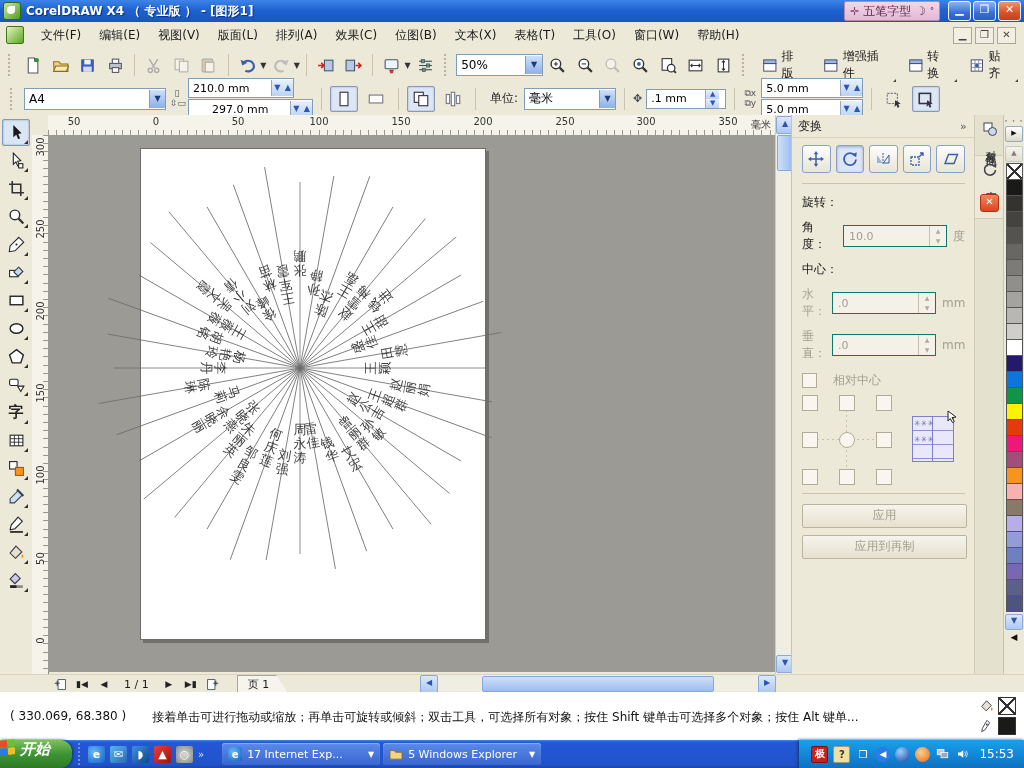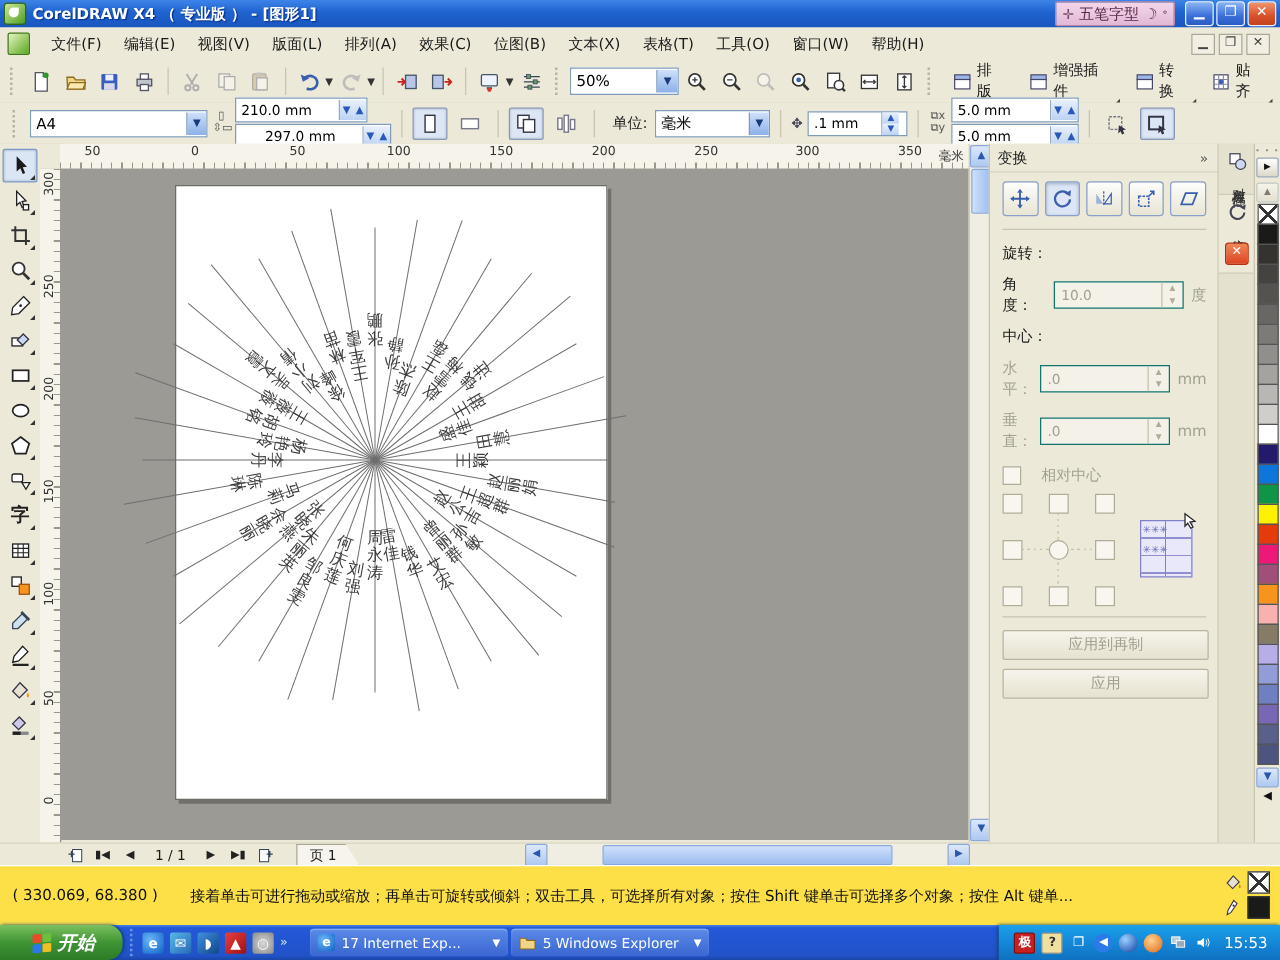--- a/index.html
+++ b/index.html
@@ -140,30 +140,30 @@
   
   .palette{position:absolute;right:0;top:0;bottom:0;width:20px;background:#ece9d8;border-left:1px solid #c8c4b0;
     display:flex;flex-direction:column;align-items:center;padding-top:2px;}
   .pal-fly{width:16px;height:14px;border:1px solid #9ab;border-radius:2px;background:linear-gradient(180deg,#fff,#dcd8c8);font-size:7px;text-align:center;line-height:12px;color:#111;margin:2px 0;}
   .swatch{width:15px;height:15px;border:1px solid #555;margin-top:-1px;}
   .swatch.none{background:
     linear-gradient(45deg,transparent 45%,#333 45% 55%,transparent 55%),
     linear-gradient(-45deg,transparent 45%,#333 45% 55%,transparent 55%),#fff;}
   .pal-arrow{width:16px;height:14px;background:linear-gradient(180deg,#dce8fb,#aec8f0);border:1px solid #8aa8d8;border-radius:2px;color:#2a56b0;font-size:8px;text-align:center;line-height:12px;margin-top:2px;}
   
-  .statusbar{position:absolute;top:692px;left:0;right:0;height:48px;background:#fde047;border-top:1px solid #fff;}
+  .statusbar{position:absolute;top:692px;left:0;right:0;height:48px;background:#ffffff;border-top:1px solid #fff;}
   .st-line{position:absolute;top:16px;left:10px;right:70px;display:flex;gap:26px;white-space:nowrap;overflow:hidden;font-size:12px;color:#111;}
   .st-right{position:absolute;right:8px;top:4px;display:flex;flex-direction:column;gap:2px;}
   .st-ind{display:flex;align-items:center;gap:4px;}
   .st-ind svg{width:14px;height:14px;}
   .st-sw{width:16px;height:16px;border:1px solid #333;}
   .st-sw.none{background:linear-gradient(45deg,transparent 45%,#333 45% 55%,transparent 55%),linear-gradient(-45deg,transparent 45%,#333 45% 55%,transparent 55%),#fff;}
   
   .taskbar{position:absolute;bottom:0;left:0;right:0;height:28px;background:linear-gradient(180deg,#4584e8 0%,#2458d8 8%,#2152c8 88%,#1a46a8 100%);display:flex;align-items:center;}
-  .startbtn{height:28px;padding:0 22px 0 26px;display:flex;align-items:center;gap:5px;color:#fff;font-weight:bold;font-style:italic;font-size:15px;
+  .startbtn{height:28px;padding:0 22px 0 0;display:flex;align-items:flex-start;gap:5px;color:#fff;font-weight:bold;font-style:italic;font-size:15px;
     background:linear-gradient(180deg,#7cc060 0%,#3f9434 50%,#2e7a26 100%);border-radius:0 12px 12px 0;box-shadow:1px 0 3px #0a3a6a;}
   .winflag{display:grid;grid-template-columns:7px 7px;grid-template-rows:7px 7px;gap:1px;transform:skewY(-6deg);}
   .winflag i{border-radius:1px;}
   .ql{display:flex;align-items:center;gap:5px;padding:0 8px;border-left:2px dotted #6a92e8;margin-left:6px;height:22px;}
   .qlico{width:17px;height:17px;border-radius:2px;display:flex;align-items:center;justify-content:center;color:#fff;font-size:11px;font-weight:bold;}
   .taskgrp{display:flex;gap:3px;margin-left:10px;flex:1;}
   .taskbtn{width:146px;height:22px;display:flex;align-items:center;gap:5px;padding:0 6px;color:#fff;font-size:11px;
     background:linear-gradient(180deg,#5a8ae8,#3a66d0);border-radius:3px;box-shadow:inset 0 1px 1px #8ab0f8;white-space:nowrap;overflow:hidden;}
   .taskbtn.active{background:linear-gradient(180deg,#2850b8,#1c3c94);box-shadow:inset 1px 1px 3px #102a6a;}
   .taskbtn .caret{margin-left:auto;font-size:8px;}
@@ -903,22 +903,22 @@
               <div class="g9" style="left: 37px; top: 74px;"></div>
               <div class="g9" style="left: 74px; top: 74px;"></div>
             </div>
           <div class="gridpic">
             <svg class="cursor-arrow" width="16" height="16" viewBox="0 0 16 16">
                 <path d="M3 2l8 6-4 .6 2.4 4-1.8 1-2.4-4L3 12z" fill="#fff" stroke="#222"></path>
               </svg>
           </div>
         </div>
         <hr class="dk-hr">
+        <div class="applybtn">应用</div>
         <div class="applybtn">应用到再制</div>
-        <div class="applybtn">应用</div>
       </div>
       <div class="dk-tabs">
         <div class="dktab">
           <svg width="16" height="16" viewBox="0 0 16 16">
               <rect x="2" y="2" width="8" height="8" fill="#fff" stroke="#445"></rect>
               <circle cx="10.5" cy="10.5" r="4" fill="#cdd8ee" stroke="#445"></circle>
             </svg>
           <span class="vtext">对象属性</span>
         </div>
         <div class="dktab active">

